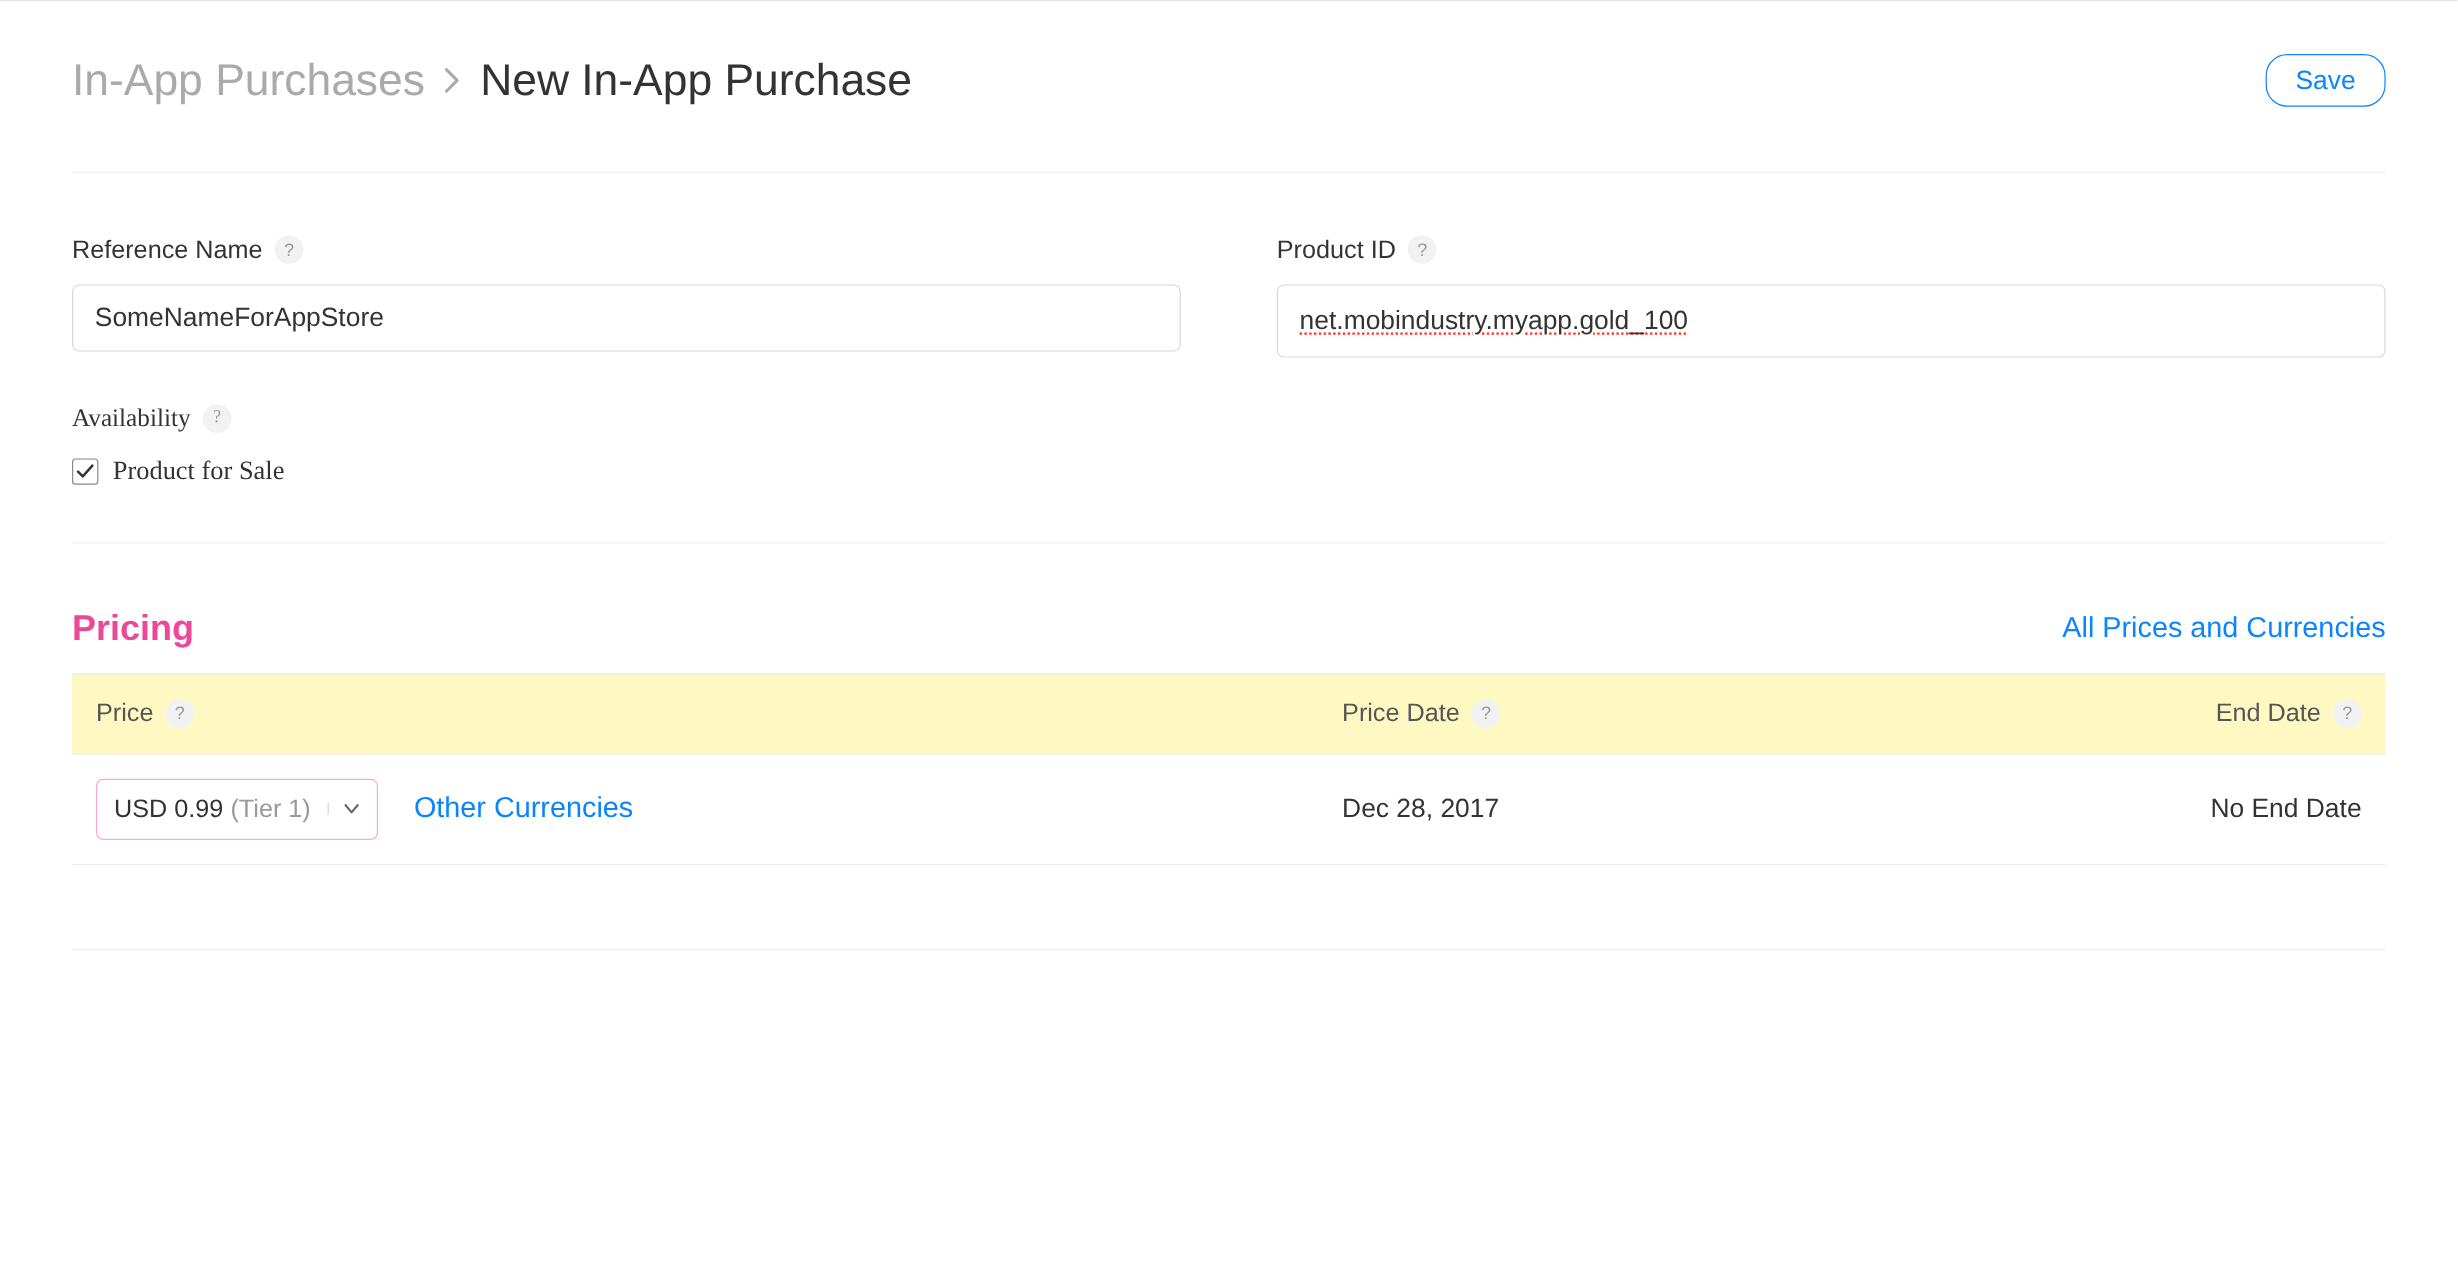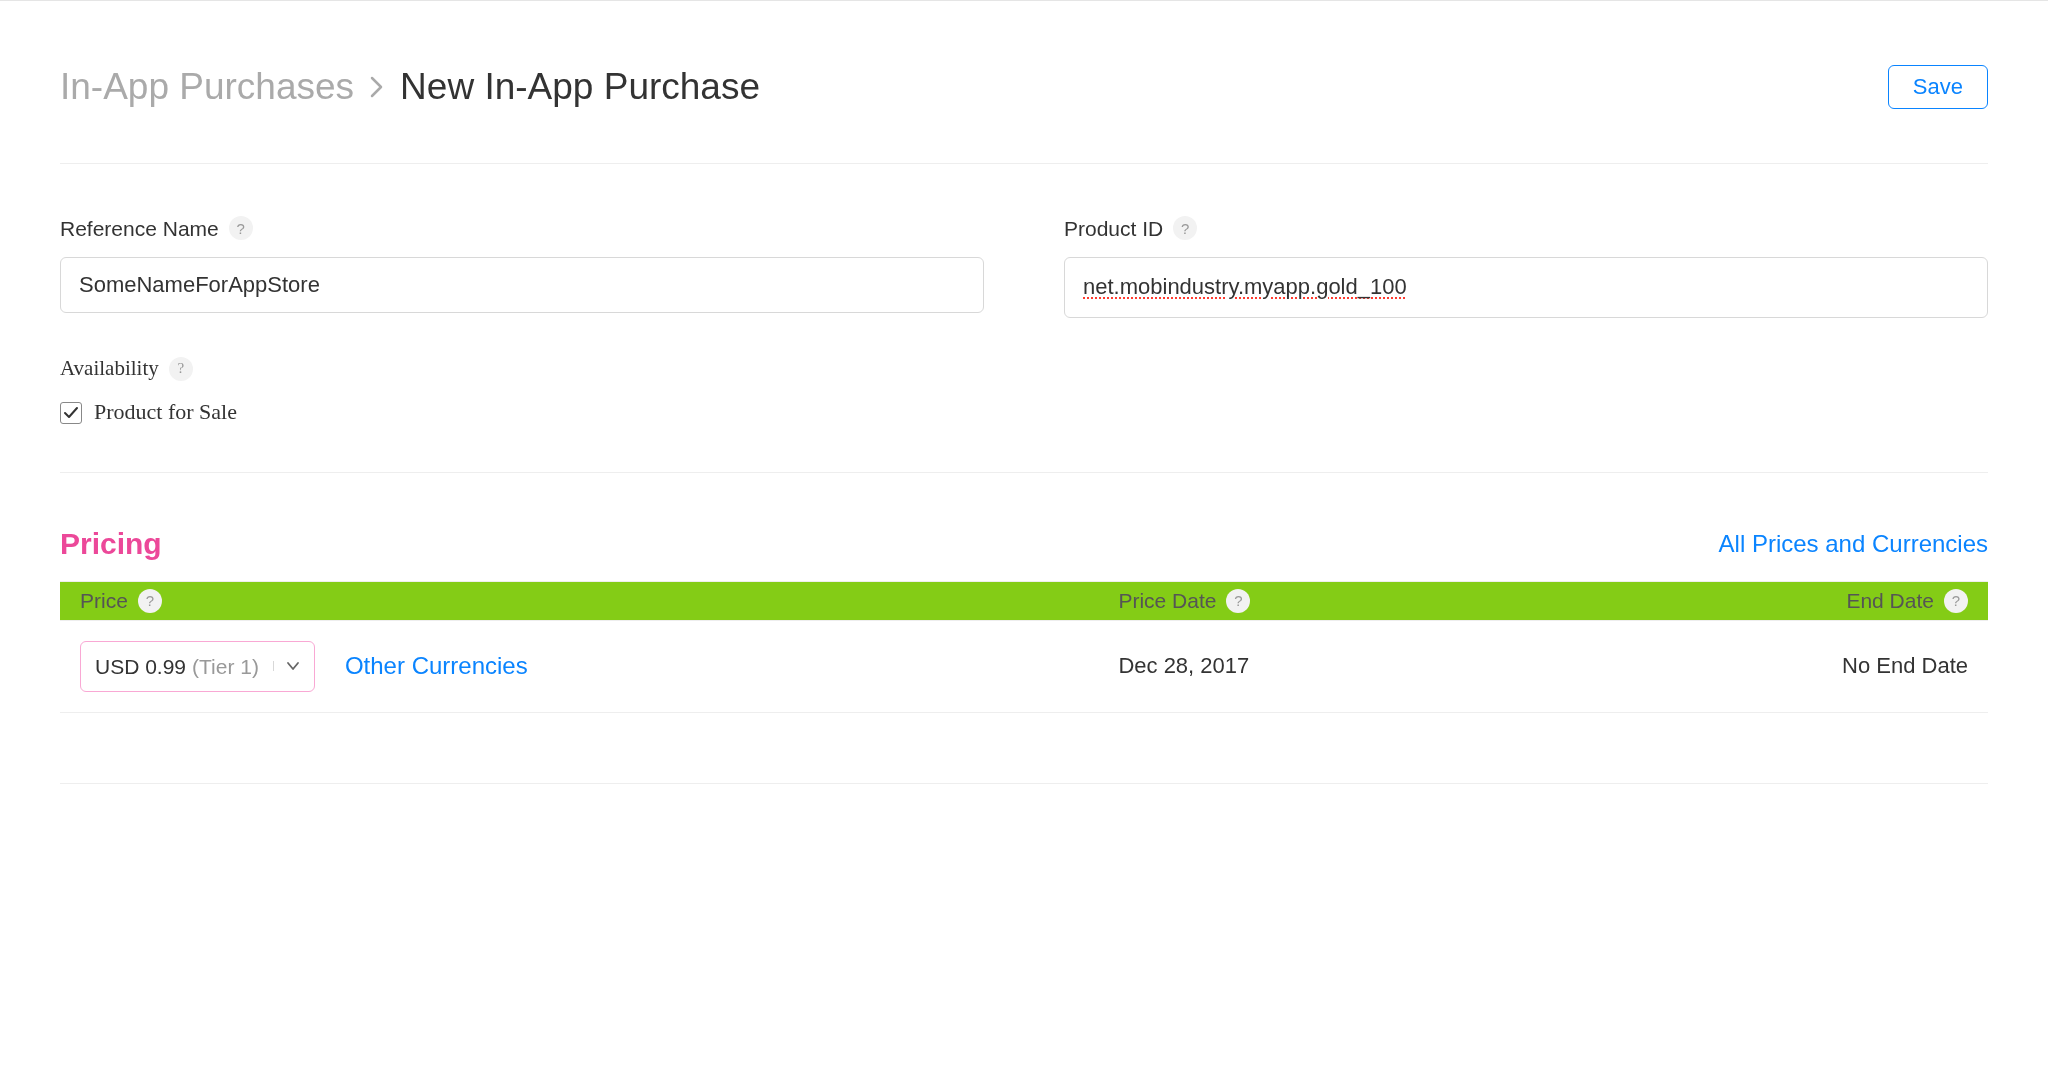--- a/index.html
+++ b/index.html
@@ -13,21 +13,20 @@
     .page {
       border-top: 1px solid #e5e5e5;
       padding: 40px 60px;
     }
     .header {
       display: flex;
       justify-content: space-between;
       align-items: center;
       padding-bottom: 50px;
       border-bottom: 1px solid #eee;
-      margin-top: 20px;
     }
     .breadcrumb {
       display: flex;
       align-items: center;
       font-size: 37px;
       font-weight: 400;
       gap: 16px;
     }
     .breadcrumb-parent {
       color: #aaa;
@@ -37,21 +36,21 @@
       color: #aaa;
       font-size: 32px;
       display: flex;
       align-items: center;
     }
     .breadcrumb-current { color: #333; }
     .save-btn {
       border: 1.5px solid #0a84ff;
       color: #0a84ff;
       background: #fff;
-      border-radius: 6px;
+      border-radius: 18px;
       padding: 8px 24px;
       font-size: 22px;
       cursor: pointer;
     }
     .form-row {
       display: flex;
       gap: 80px;
       padding-top: 50px;
     }
     .form-col { flex: 1; }
@@ -130,24 +129,24 @@
       color: #ec4899;
     }
     .link {
       color: #0a84ff;
       font-size: 24px;
       cursor: pointer;
     }
     .pricing-table { width: 100%; }
     .table-head {
       display: flex;
-      background: #84cc16;
+      background: #fef9c3;
       border-top: 1px solid #eee;
       border-bottom: 1px solid #eee;
-      padding: 4px 20px;
+      padding: 18px 20px;
     }
     .table-body-row {
       display: flex;
       align-items: center;
       padding: 20px 20px;
       border-bottom: 1px solid #eee;
     }
     .col-price { flex: 0 0 55%; display: flex; align-items: center; gap: 10px; }
     .col-start { flex: 0 0 20%; display: flex; align-items: center; gap: 10px; }
     .col-end { flex: 0 0 25%; display: flex; align-items: center; gap: 10px; justify-content: flex-end; }

